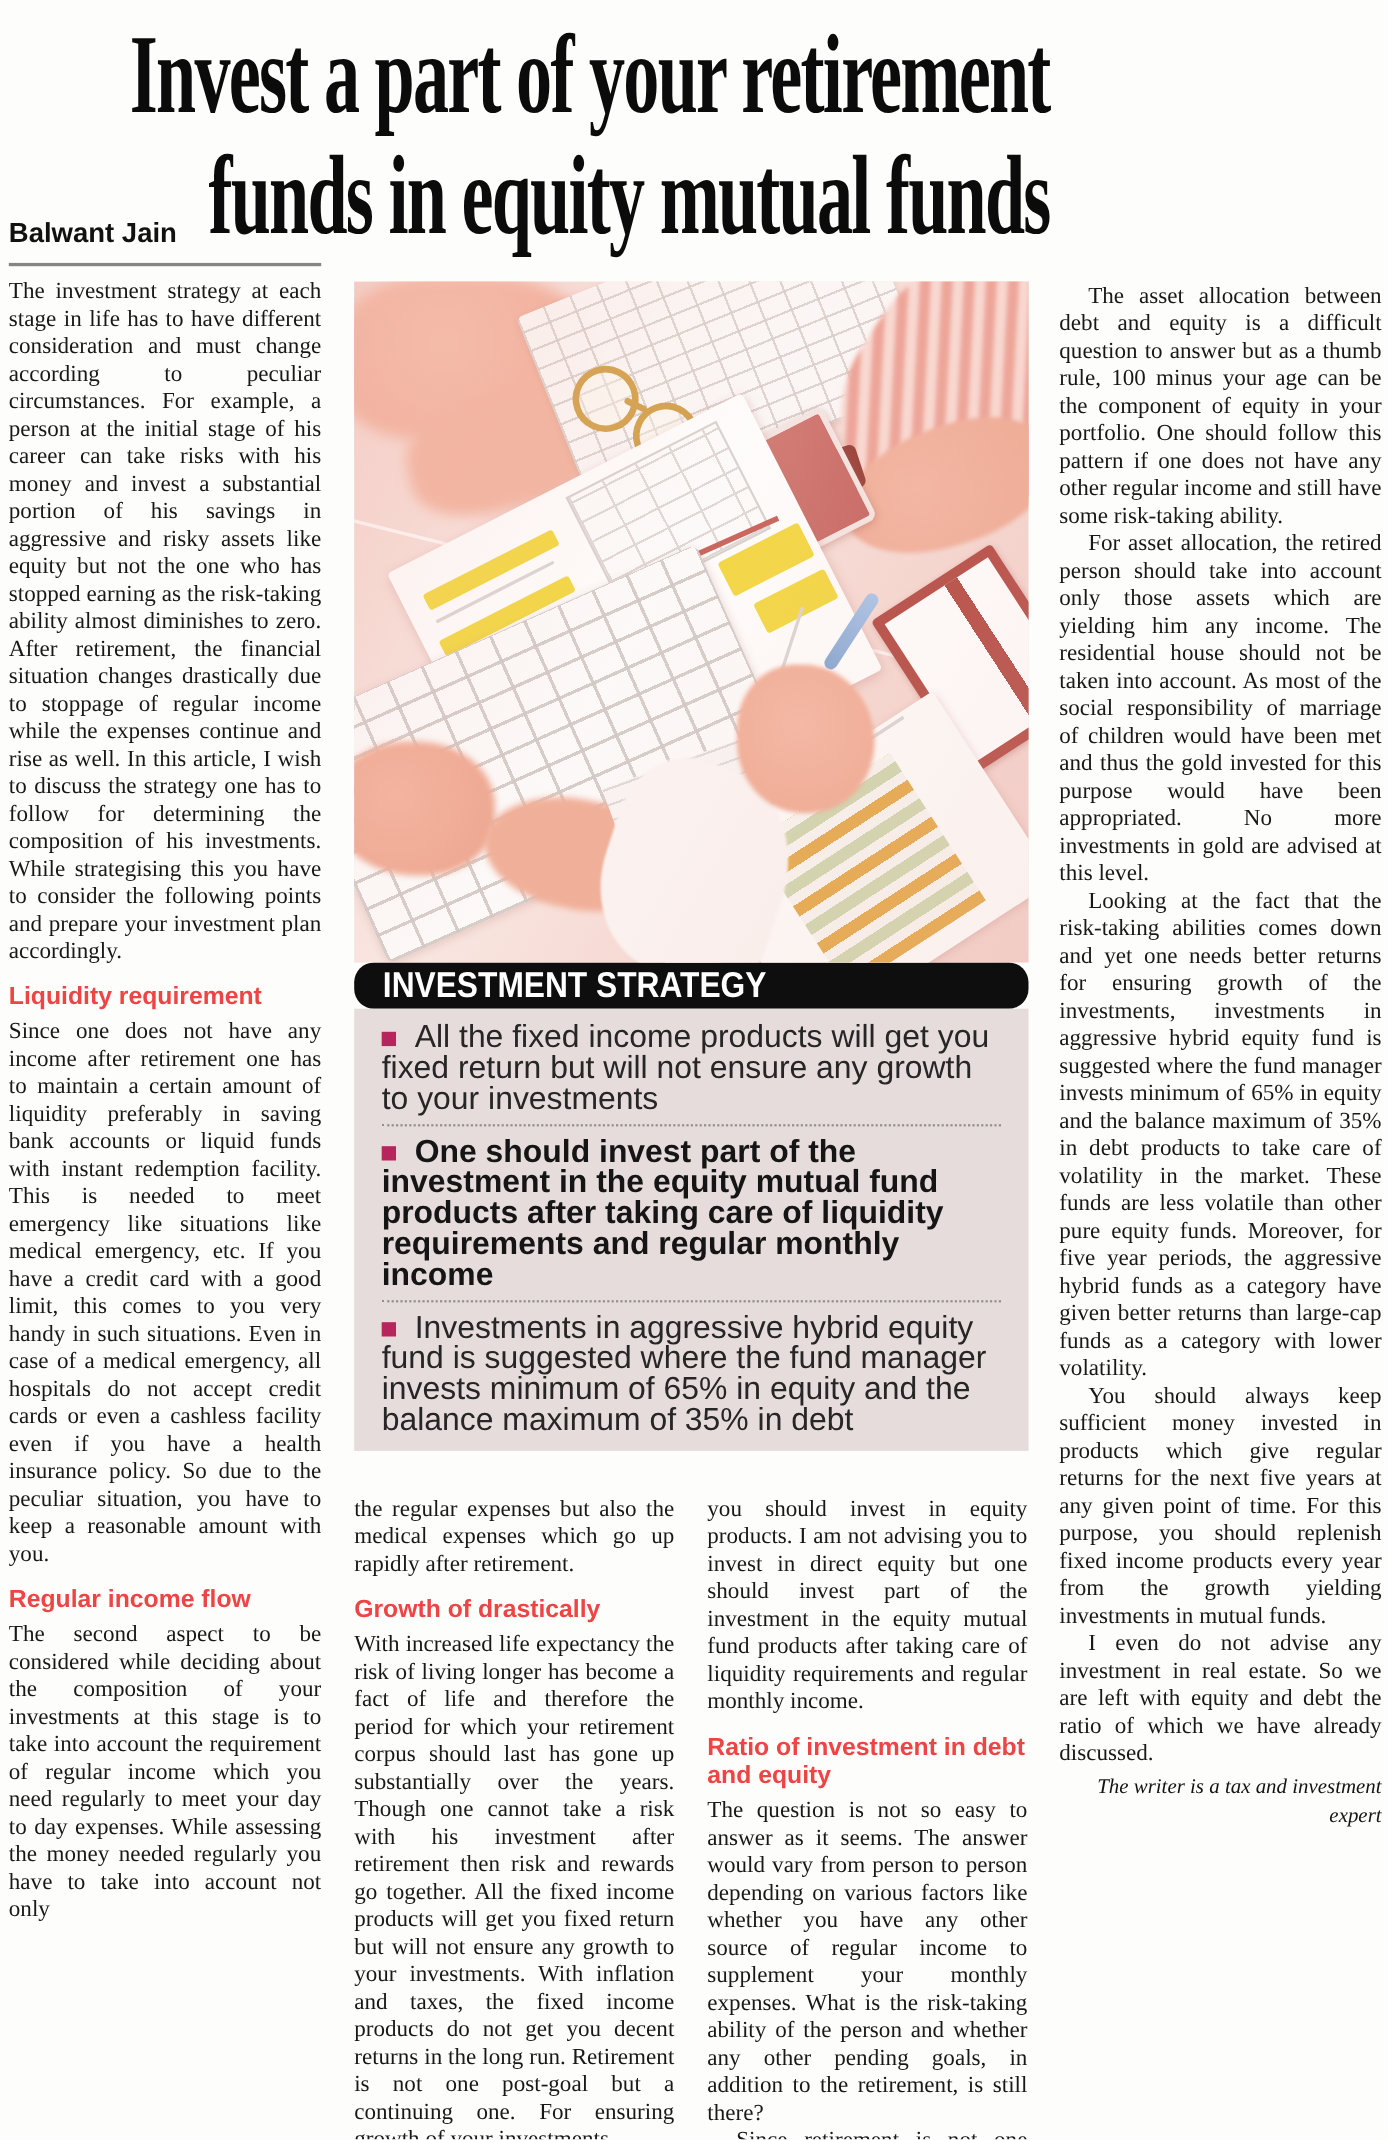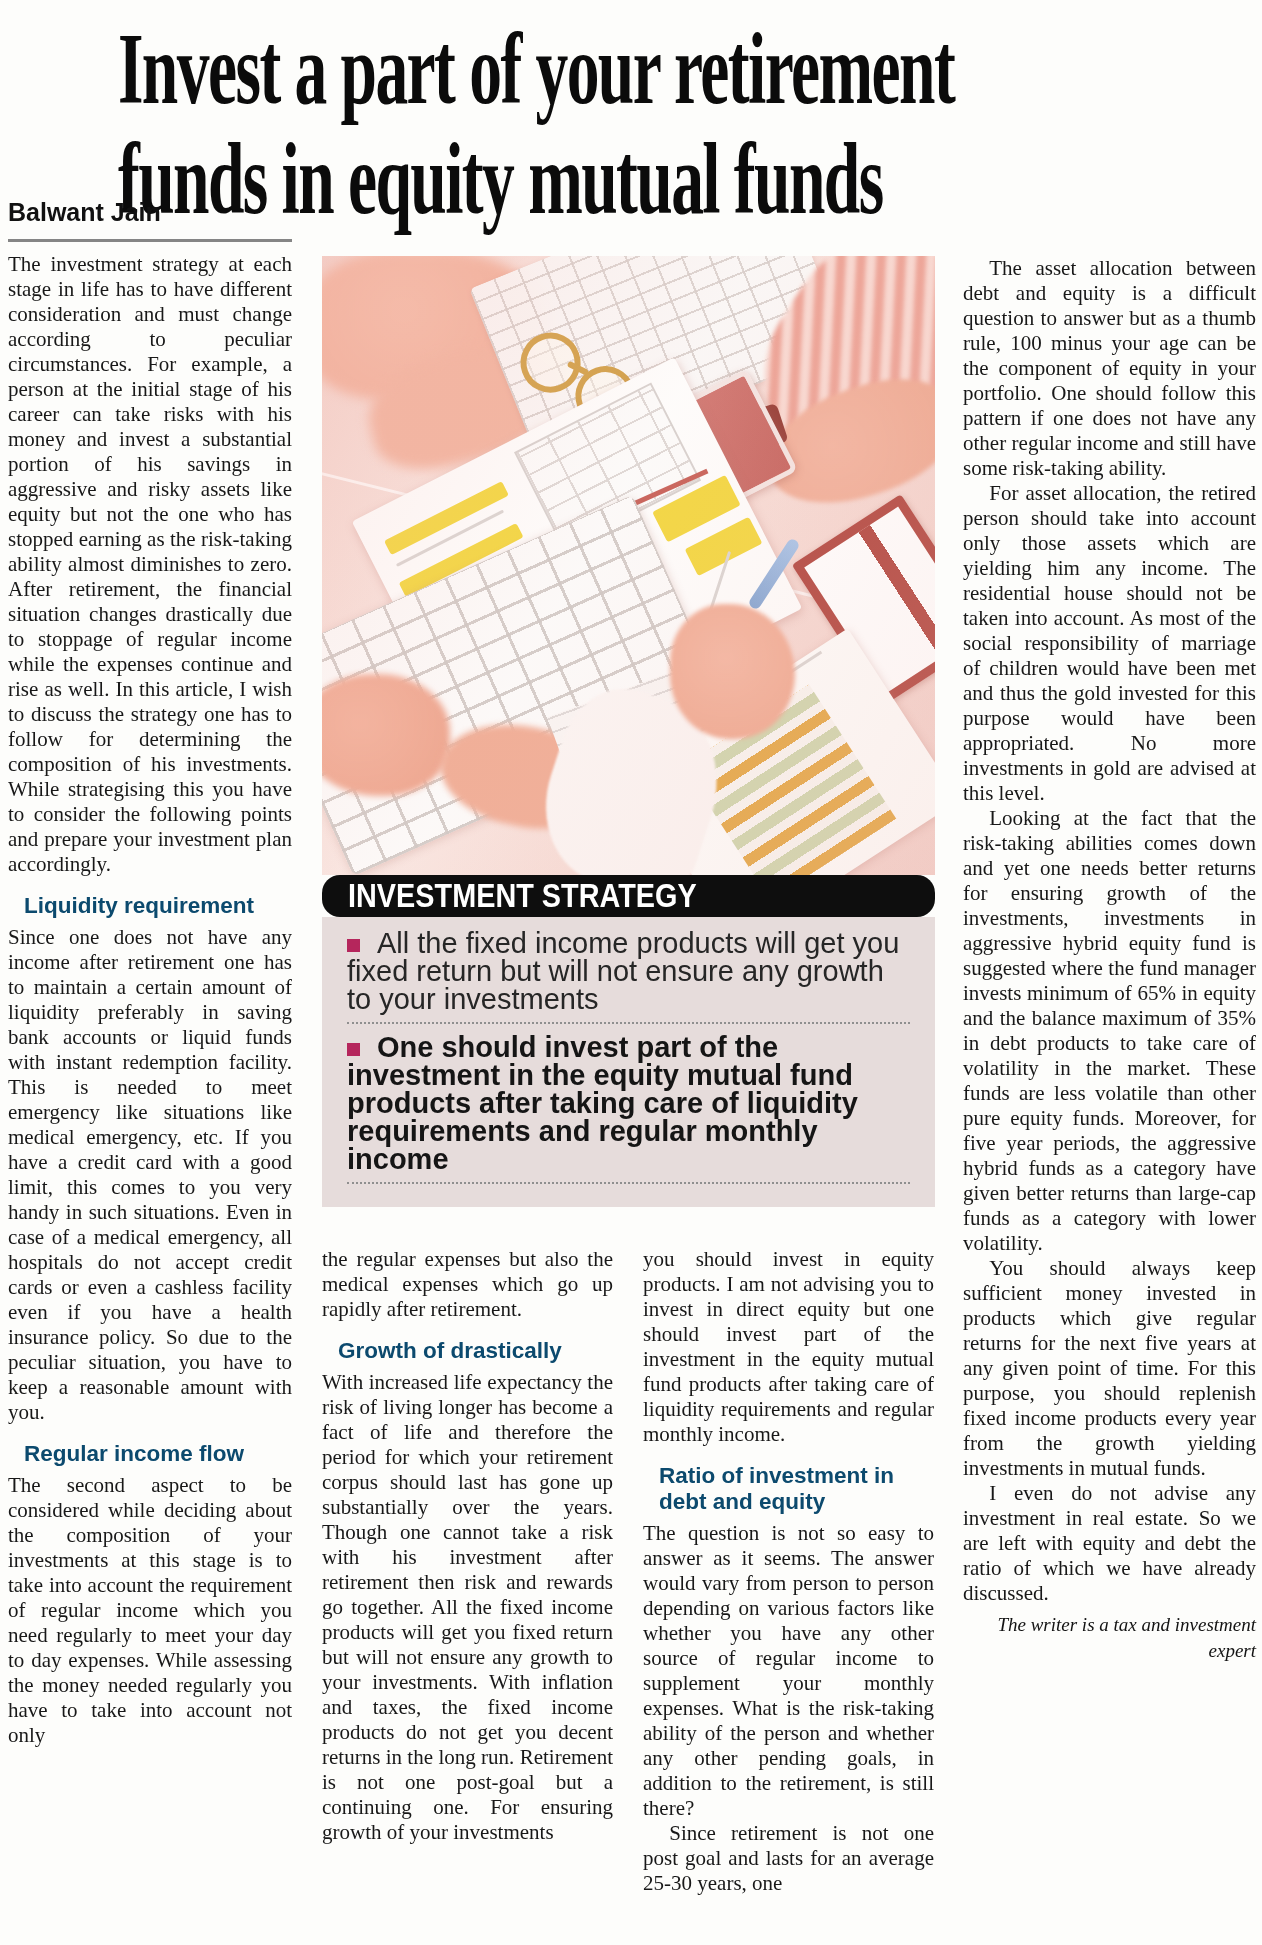--- a/index.html
+++ b/index.html
@@ -1,36 +1,36 @@
 <!DOCTYPE html>
 <html><head>
 <meta charset="utf-8">
 <style>
   html,body{margin:0;padding:0;}
   body{width:1262px;height:1945px;background:#fdfdfb;color:#131313;
        font-family:"Liberation Serif","DejaVu Serif",serif;}
   .page{position:relative;width:1262px;height:1945px;overflow:hidden;background:#fdfdfb;}
 
   
-  .title-wrap{position:absolute;left:0;top:0;width:1030px;text-align:left;}
+  .title-wrap{position:absolute;left:0;top:0;width:1030px;text-align:right;}
   .headline{display:inline-block;margin:14px 0 0 0;font-weight:bold;color:#0b0b0b;
             font-size:84px;line-height:90px;letter-spacing:-2px;white-space:nowrap;
             transform:scale(0.78,1.22);transform-origin:top center;}
 
   
   .col{position:absolute;}
   .col1{left:8px;top:198px;width:284px;}
   .col4{left:963px;top:256px;width:293px;}
   .byline{font-family:"Liberation Sans","DejaVu Sans",sans-serif;font-weight:bold;
           font-size:25px;color:#111;}
   .byline-rule{height:3px;background:#858585;margin:12px 0 10px 0;}
   .bodytext p{margin:0;font-size:21px;line-height:25px;text-align:justify;color:#181818;}
   .bodytext p.indent{text-indent:1.25em;}
   .subhead{font-family:"Liberation Sans","DejaVu Sans",sans-serif;font-weight:bold;
-           font-size:22.5px;line-height:26px;margin:16px 0 6px 16px;color:#0c4a6e;}
+           font-size:22.5px;line-height:26px;margin:16px 0 6px 0;color:#ef4444;}
   .credit{margin-top:6px;font-style:italic;font-size:19px;line-height:26px;text-align:right;}
 
   
   .center{position:absolute;left:322px;top:256px;width:613px;}
   .photo{position:relative;width:613px;height:619px;overflow:hidden;
          background:linear-gradient(115deg,#f3cfc7 0%,#f9e6e1 35%,#f6d9d2 62%,#f1ccc5 100%);}
   .photo::after{content:'';position:absolute;inset:0;pointer-events:none;
          background:linear-gradient(120deg,rgba(246,196,188,.28),rgba(252,238,234,.10) 45%,rgba(243,203,196,.26));}
   .ph{position:absolute;}
   .ph-hand-tl{left:-14px;top:-6px;width:240px;height:150px;background:radial-gradient(circle at 40% 40%,#f4b7a2,#efa68f);
@@ -178,20 +178,21 @@
 
     <div class="strategy-bar">
       <span>INVESTMENT STRATEGY</span>
     </div>
 
     <div class="strategy-box">
       <p class="bullet"><span class="sq"></span><span>All the fixed income products will get you fixed return but will not ensure any growth to your investments</span></p>
       <div class="sep"></div>
       <p class="bullet bold"><span class="sq"></span><span>One should invest part of the investment in the equity mutual fund products after taking care of liquidity requirements and regular monthly income</span></p>
       <div class="sep"></div>
+      <p class="bullet"><span class="sq"></span><span>Investments in aggressive hybrid equity fund is suggested where the fund manager invests minimum of 65% in equity and the balance maximum of 35% in debt</span></p>
     </div>
 
     <div class="cols-row">
       <div class="subcol bodytext">
         <p>the regular expenses but also the medical expenses which go up rapidly after retirement.</p>
         <div class="subhead">Growth of drastically</div>
         <p>With increased life expectancy the risk of living longer has become a fact of life and therefore the period for which your retirement corpus should last has gone up substantially over the years. Though one cannot take a risk with his investment after retirement then risk and rewards go together. All the fixed income products will get you fixed return but will not ensure any growth to your investments. With inflation and taxes, the fixed income products do not get you decent returns in the long run. Retirement is not one post-goal but a continuing one. For ensuring growth of your investments</p>
       </div>
       <div class="subcol bodytext">
         <p>you should invest in equity products. I am not advising you to invest in direct equity but one should invest part of the investment in the equity mutual fund products after taking care of liquidity requirements and regular monthly income.</p>

